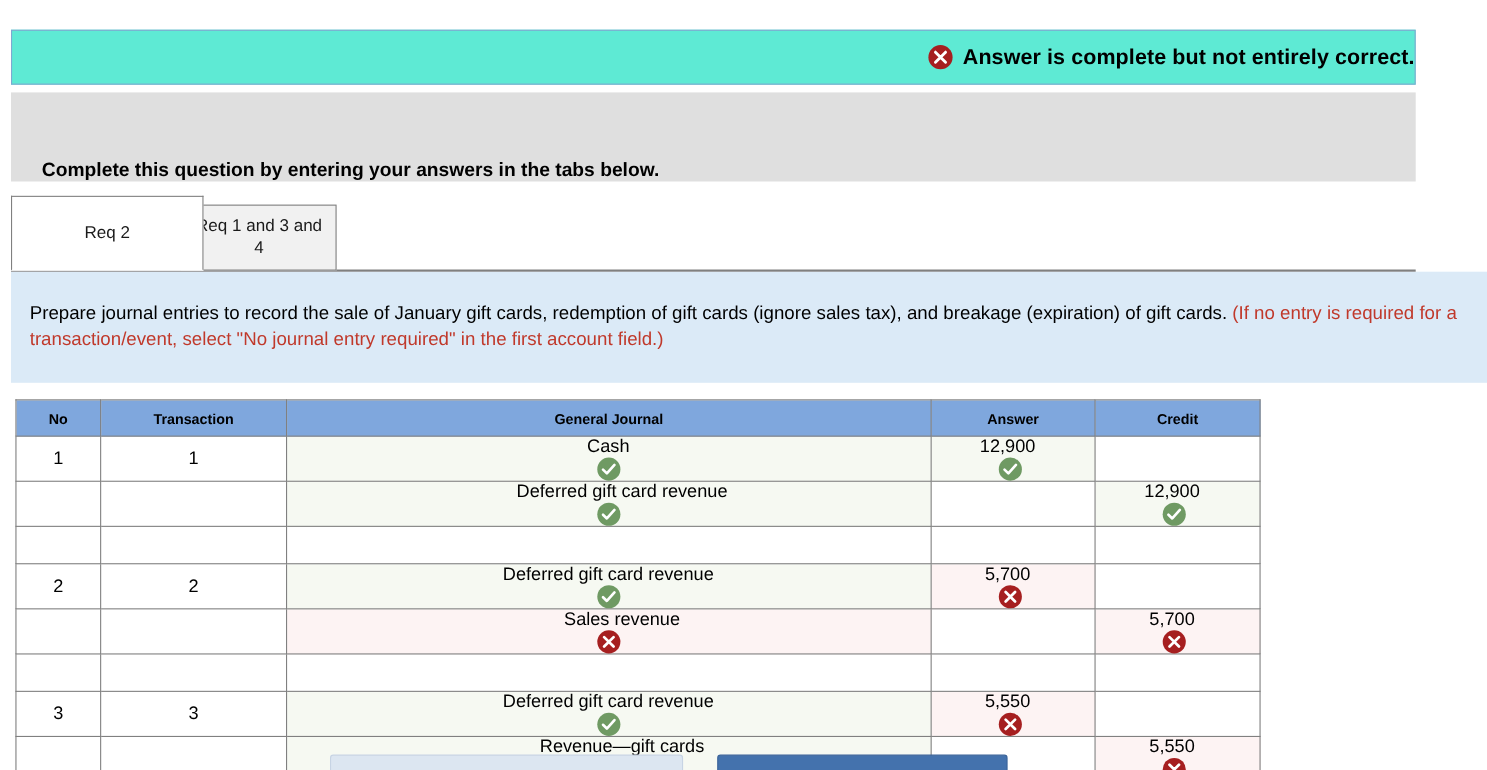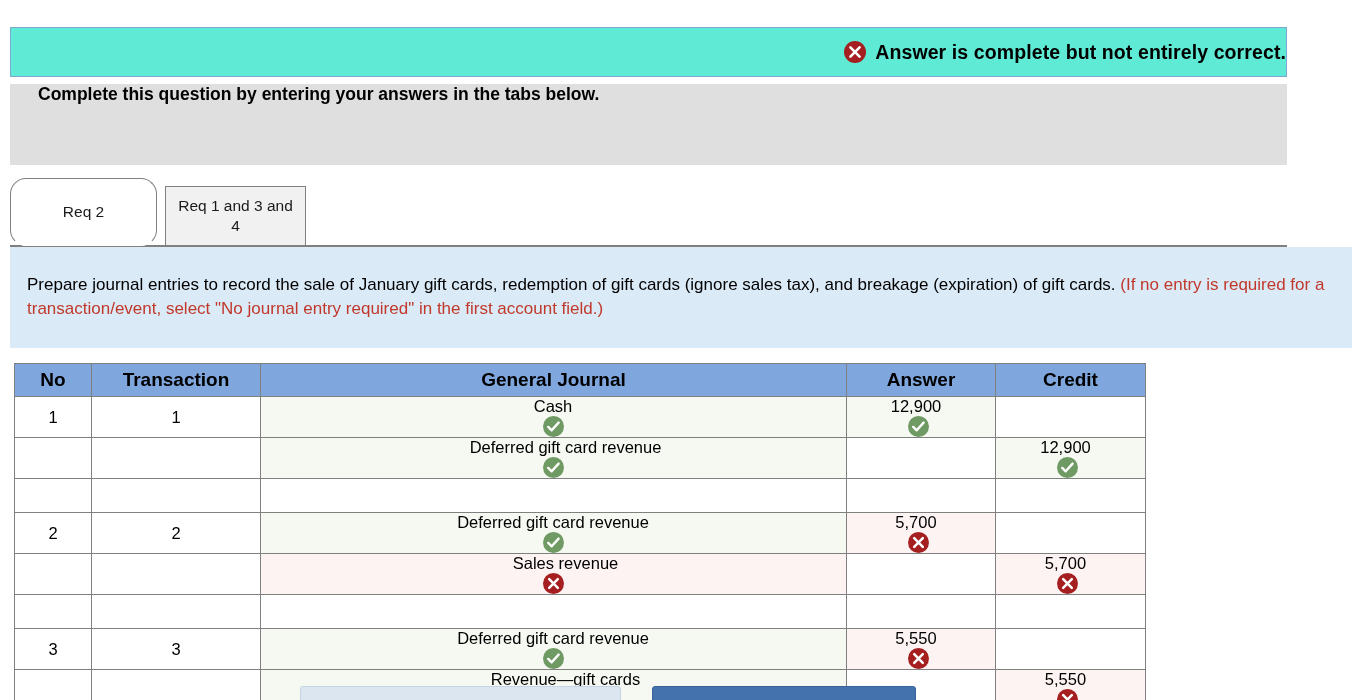--- a/index.html
+++ b/index.html
@@ -55,21 +55,21 @@
   
   .gray-panel {
     position: absolute;
     left: 10px;
     top: 84px;
     width: 1277px;
     height: 81px;
     box-sizing: border-box;
     background: #dfdfdf;
     display: flex;
-    align-items: flex-start;
+    align-items: flex-end;
   }
   .gray-panel .gp-text {
     font-size: 17.5px;
     font-weight: bold;
     color: #000000;
     padding-left: 28px;
   }
 
   
   .tabstrip {
@@ -88,26 +88,25 @@
     align-items: center;
     justify-content: center;
     text-align: center;
     font-size: 15.5px;
     color: #1a1a1a;
     line-height: 1.28;
     padding: 0 6px;
   }
   .tab.active {
     left: 0;
-    width: 147px;
+    width: 175px;
     height: 68px;
     background: #ffffff;
     border-bottom: 1px solid #ffffff;
     z-index: 3;
-    border-radius: 16px;
   }
   .tab.inactive {
     left: 155px;
     width: 141px;
     height: 60px;
     background: #f1f1f1;
     z-index: 2;
     text-align: center;
   }
   .tab-underline {
@@ -153,21 +152,21 @@
     height: 33px;
     font-size: 16.5px;
     color: #000000;
     background: #ffffff;
   }
   .jtable th {
     background: #7fa7dd;
     font-weight: bold;
     text-align: center;
     height: 32px;
-    font-size: 19px;
+    font-size: 13px;
   }
   .col-no      { width: 77px; }
   .col-trans   { width: 169px; }
   .col-journal { width: 586px; }
   .col-debit   { width: 149px; }
   .col-credit  { width: 150px; }
 
   td.c-no, td.c-trans { text-align: center; }
 
   

